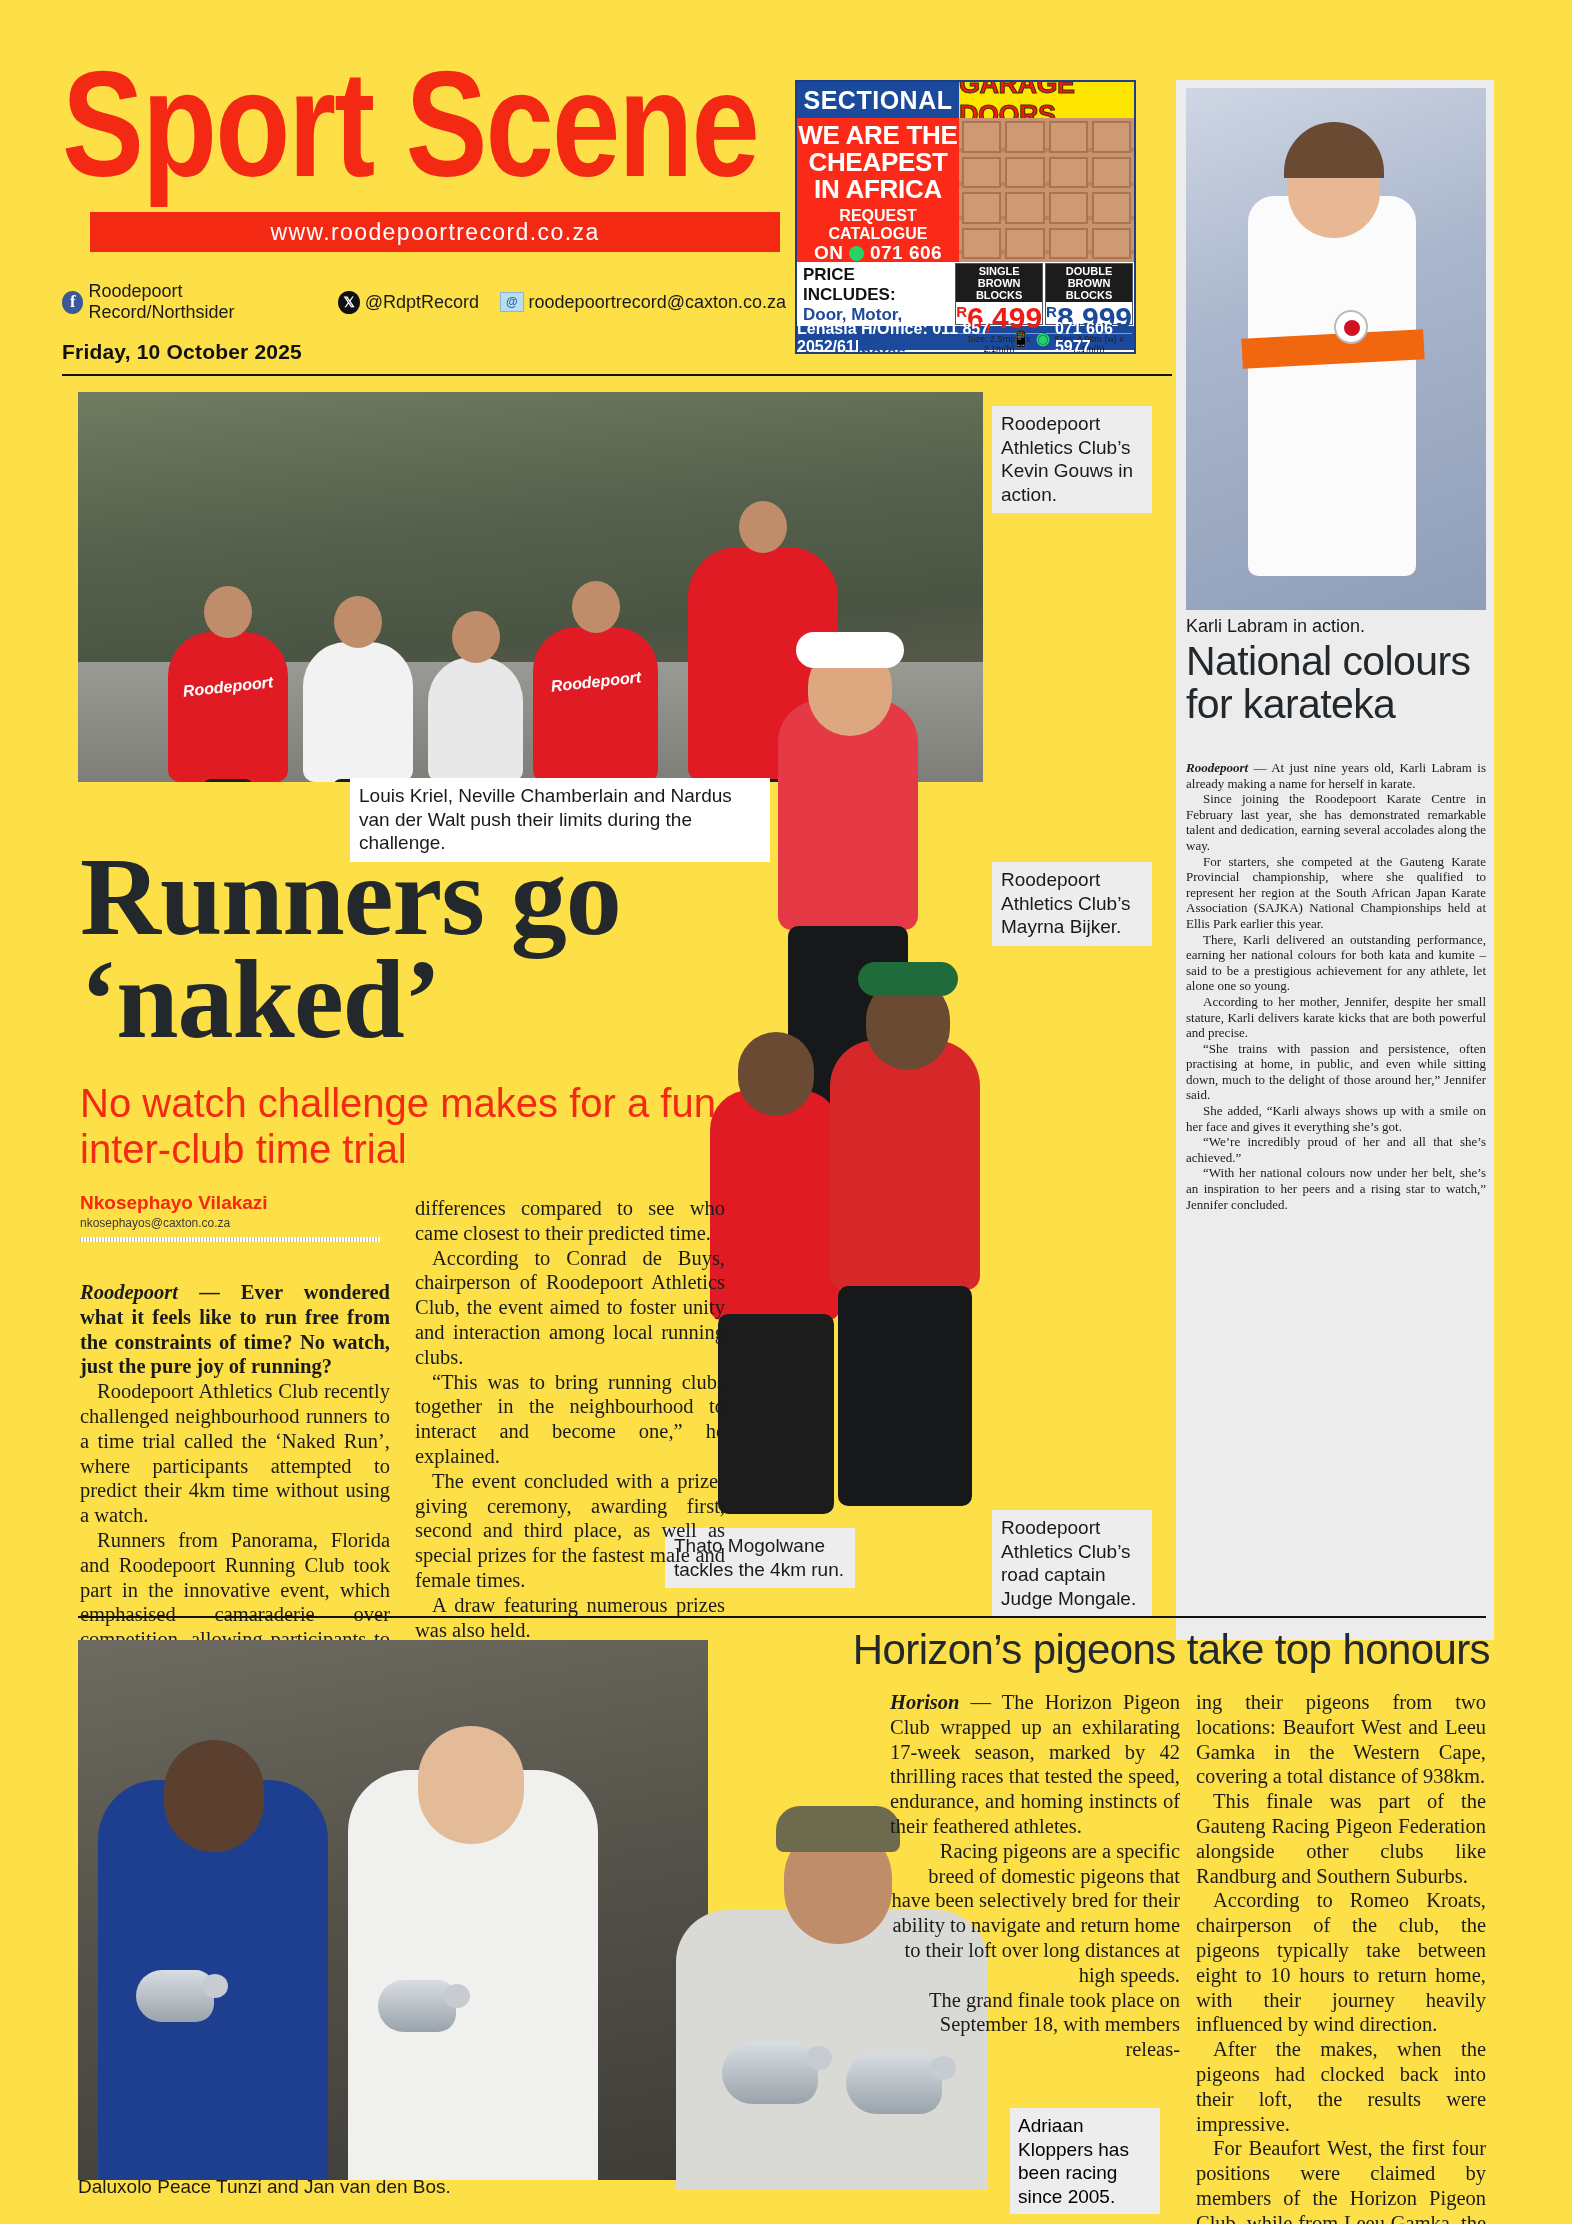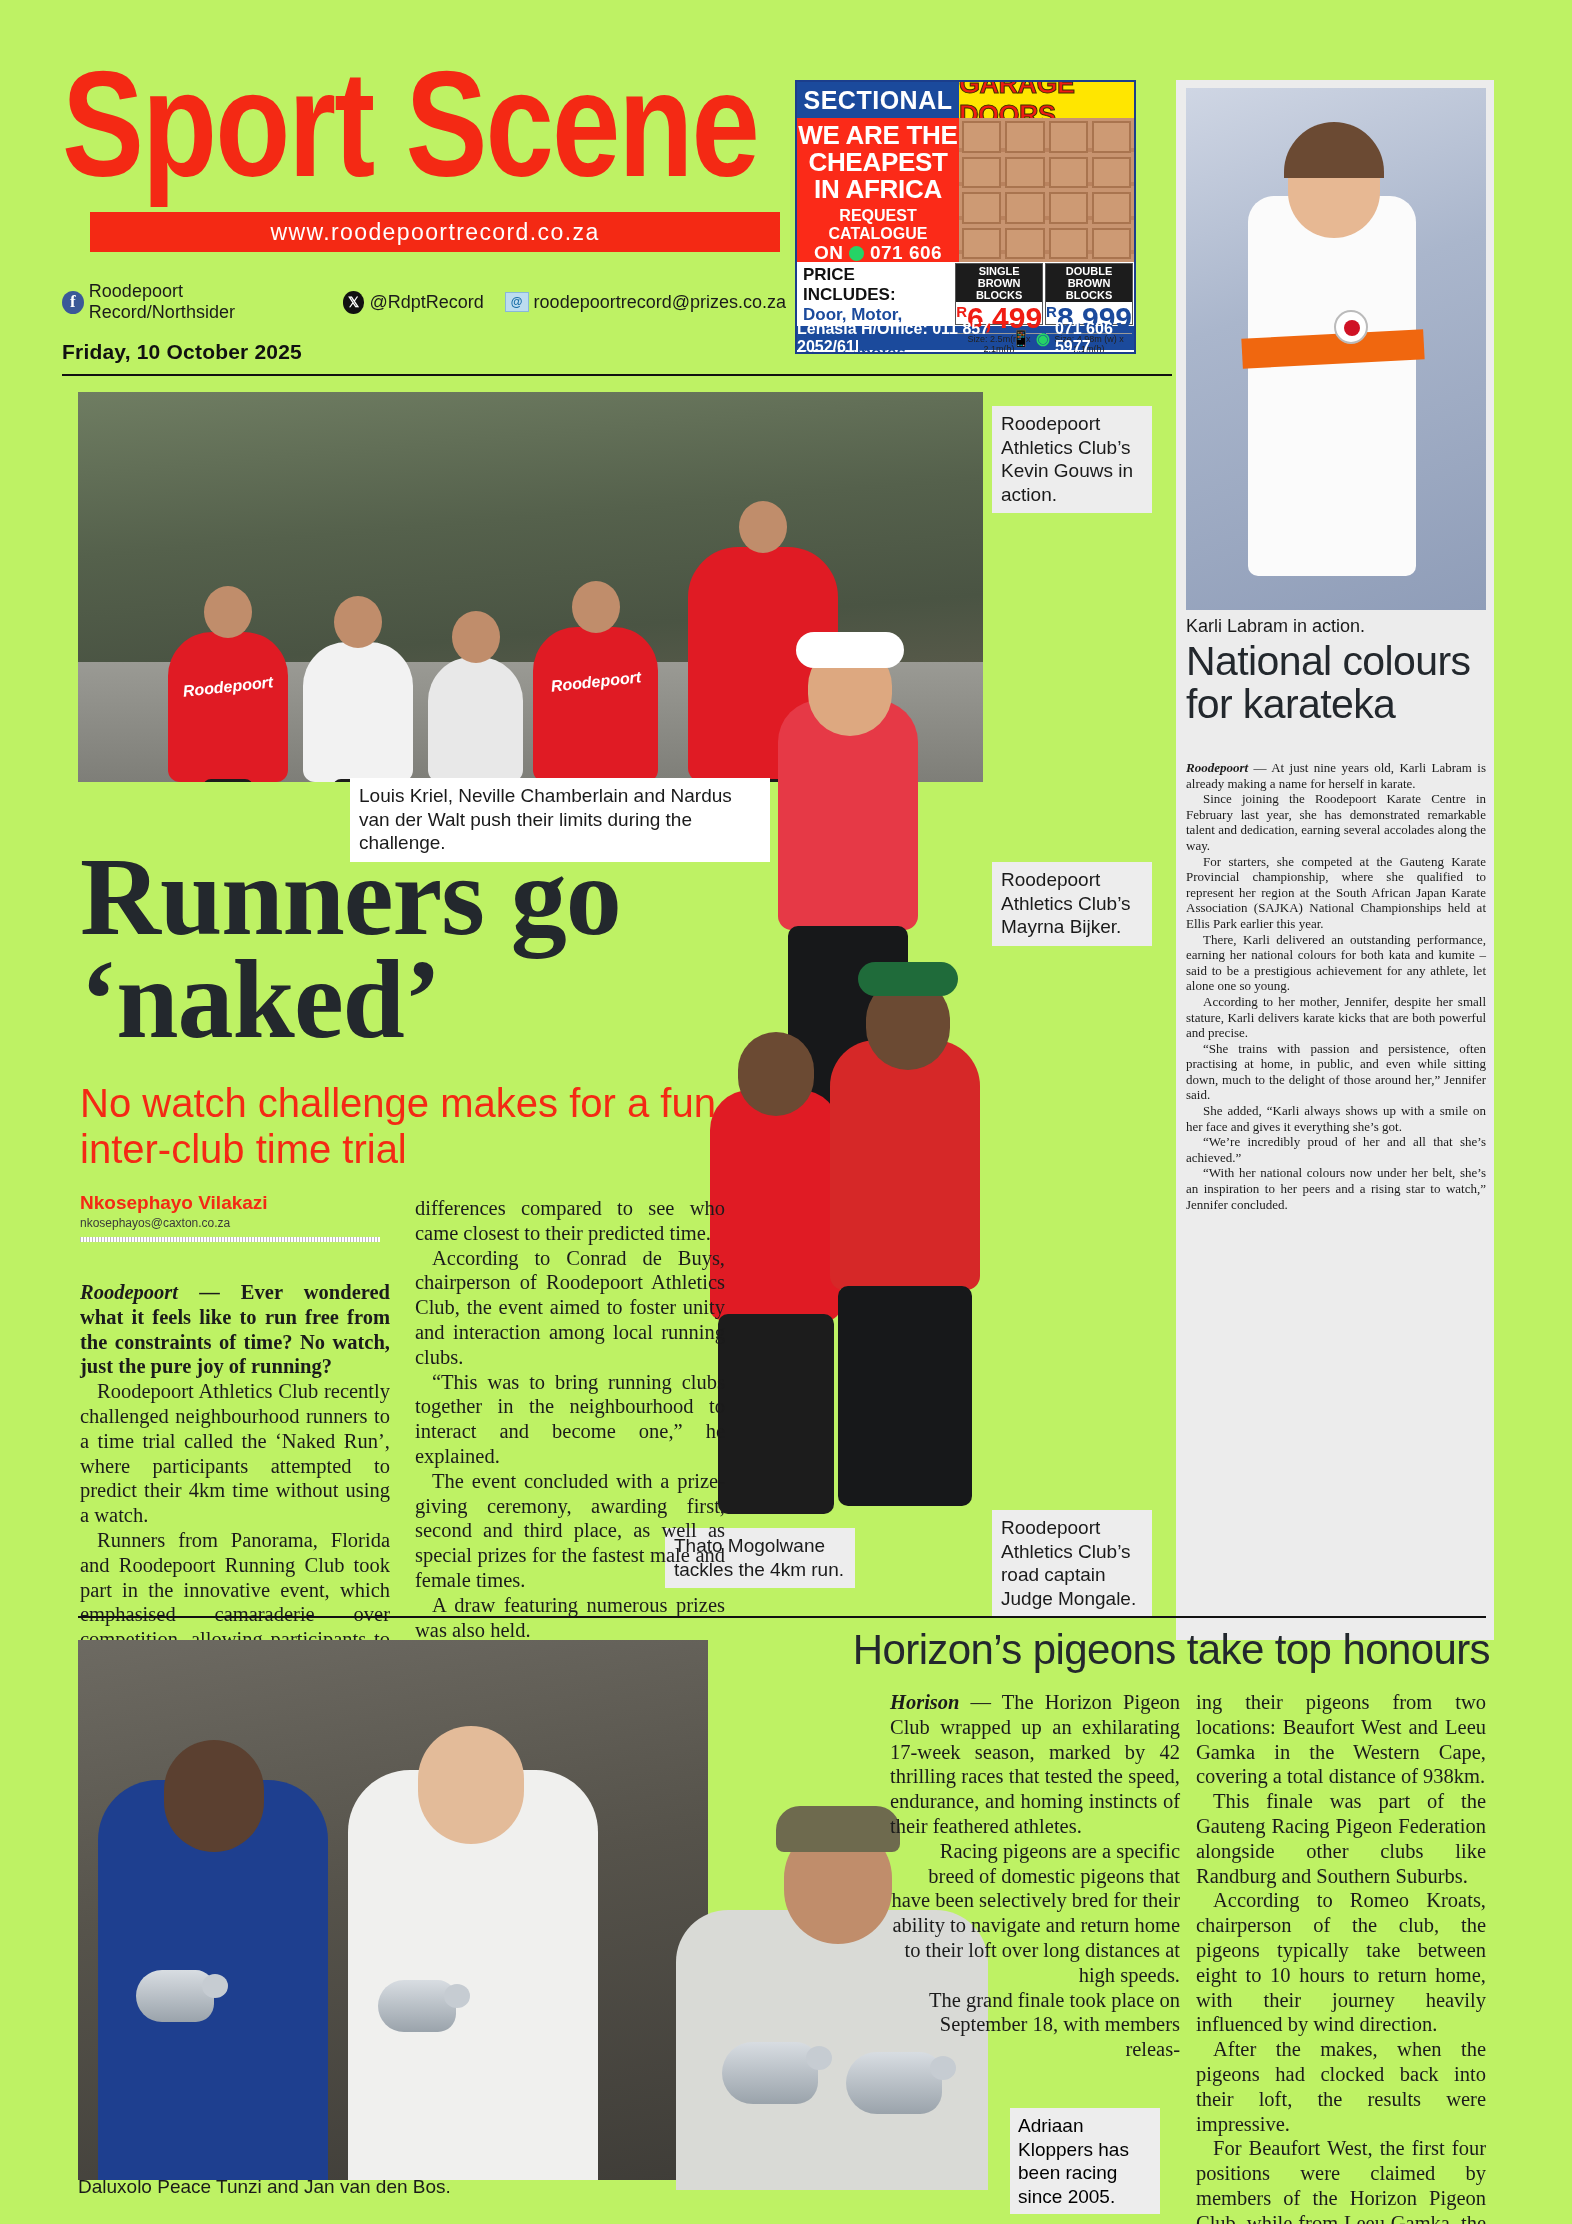--- a/index.html
+++ b/index.html
@@ -2,21 +2,21 @@
 <html><head>
 <meta charset="utf-8">
 <style>
   * { box-sizing: border-box; margin: 0; padding: 0; }
   html, body {
     width: 1572px; height: 2224px;
     background: #ffffff;
     font-family: "Liberation Sans", sans-serif;
     overflow: hidden;
   }
-  .page { position: relative; width: 1572px; height: 2224px; background:#bef264; }
+  .page { position: relative; width: 1572px; height: 2224px; background:#fde047; }
 
   
   .masthead { position:absolute; left:62px; top:52px; width:730px; height:215px; }
   .masthead-title {
     font-family: "Liberation Sans", sans-serif;
     font-weight: 700;
     font-size: 128px;
     line-height: 0.95;
     color: #f42914;
     letter-spacing: -2px;
@@ -220,21 +220,21 @@
     <div class="masthead-title">Sport Scene</div>
     <div class="masthead-url-bar">www.roodepoortrecord.co.za</div>
   </div>
 
   <div class="social-row">
     <span class="ic ic-fb">f</span>
     <span class="txt">Roodepoort Record/Northsider</span>
     <span class="ic ic-x">𝕏</span>
     <span class="txt">@RdptRecord</span>
     <span class="ic ic-mail">@</span>
-    <span class="txt">roodepoortrecord@prizes.co.za</span>
+    <span class="txt">roodepoortrecord@caxton.co.za</span>
   </div>
 
   <div class="issue-date">Friday, 10 October 2025</div>
   <div class="hdr-rule"></div>
 
   <div class="ad">
     <div class="ad-row1">
       <div class="ad-sectional">SECTIONAL</div>
       <div class="ad-garage">GARAGE DOORS</div>
     </div>

